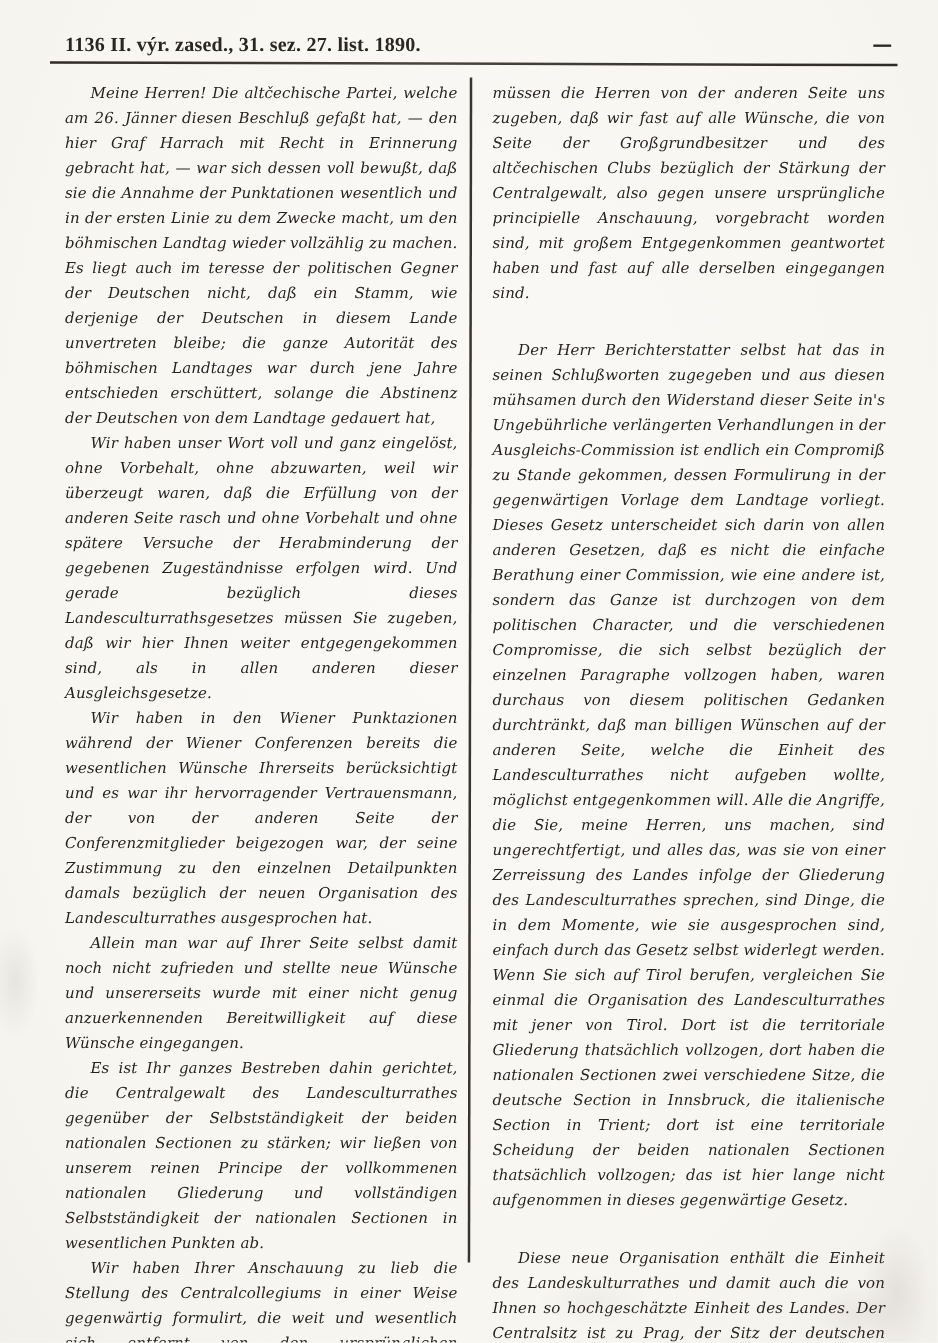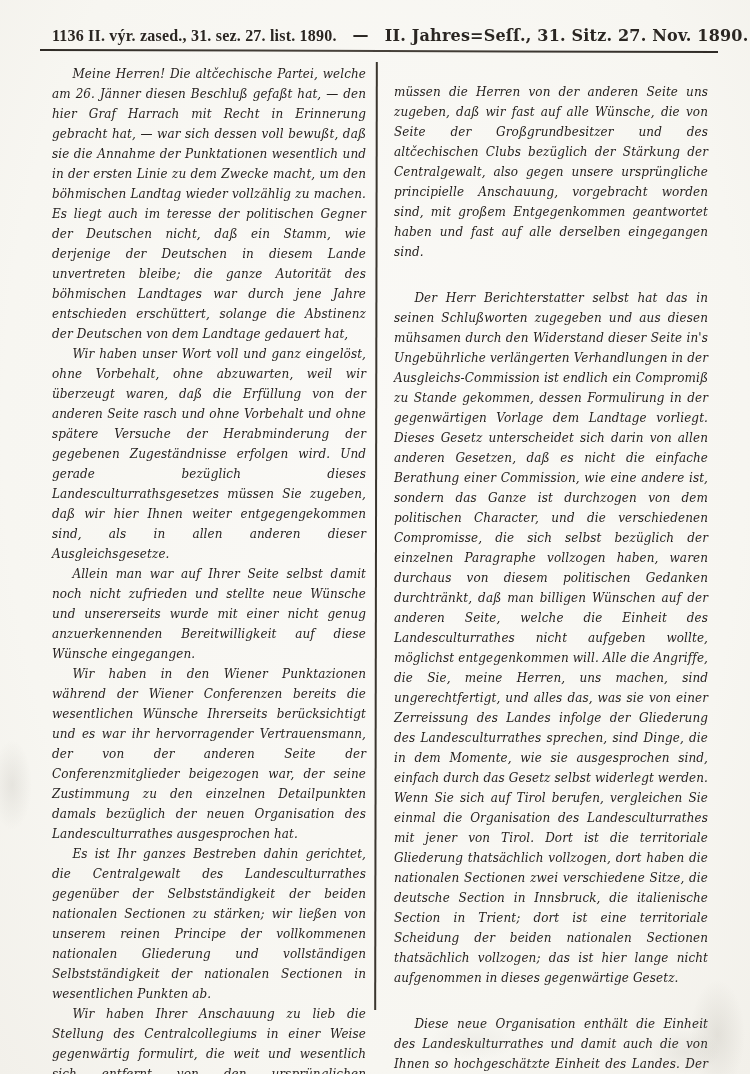--- a/index.html
+++ b/index.html
@@ -27,21 +27,20 @@
     top: 26px;
     width: 662px;
     display: flex;
     justify-content: space-between;
     align-items: baseline;
     font-size: 16px;
     font-weight: bold;
     letter-spacing: 0.2px;
     white-space: nowrap;
     color: #2a2622;
-    gap: 16px;
   }
   .header .h-left  { font-family: "Liberation Serif", "DejaVu Serif", serif; }
   .header .h-right { font-family: "DejaVu Serif", serif; }
   .rule {
     position: absolute;
     left: 40px;
     top: 50px;
     width: 678px;
     height: 2px;
     background: linear-gradient(90deg, #2f2b26 0%, #4a443d 45%, #2f2b26 100%);
@@ -60,21 +59,21 @@
     width: 314px;
     text-align: justify;
     font-size: 12px;
     line-height: 20px;
     letter-spacing: 0.1px;
     color: #262220;
     hyphens: auto;
     -webkit-hyphens: auto;
   }
   .col p { margin: 0; text-indent: 1.7em; font-style: italic; }
-  .col-right p:first-child { text-indent: 0; margin-top: 18px; }
+  .col-right p:first-child { text-indent: 0; }
   .col-right p + p { margin-top: 26px; }
   .divider {
     position: absolute;
     left: 375px;
     top: 62px;
     width: 2px;
     height: 948px;
     background: #3a352e;
     transform: rotate(0.1deg);
   }
@@ -94,31 +93,30 @@
         background: radial-gradient(closest-side, rgba(125,118,105,0.07), rgba(125,118,105,0)); }
 </style>
 </head>
 <body>
 
 <div class="page">
 
   <div class="header">
     <span class="h-left">1136 II. výr. zased., 31. sez. 27. list. 1890.</span>
     <span class="h-sep">—</span>
-    <span class="h-right">II. Jahres=Seſſ., 31. Sitz. 27. Nov. 1890.</span>
   </div>
 
   <div class="rule"></div>
 
   <div class="columns">
     <div class="col col-left">
         <p>Meine Herren! Die altčechische Partei, welche am 26. Jänner diesen Beschluß gefaßt hat, — den hier Graf Harrach mit Recht in Erinnerung gebracht hat, — war sich dessen voll bewußt, daß sie die Annahme der Punktationen wesentlich und in der ersten Linie zu dem Zwecke macht, um den böhmischen Landtag wieder vollzählig zu machen. Es liegt auch im teresse der politischen Gegner der Deutschen nicht, daß ein Stamm, wie derjenige der Deutschen in diesem Lande unvertreten bleibe; die ganze Autorität des böhmischen Landtages war durch jene Jahre entschieden erschüttert, solange die Abstinenz der Deutschen von dem Landtage gedauert hat,</p>
         <p>Wir haben unser Wort voll und ganz eingelöst, ohne Vorbehalt, ohne abzuwarten, weil wir überzeugt waren, daß die Erfüllung von der anderen Seite rasch und ohne Vorbehalt und ohne spätere Versuche der Herabminderung der gegebenen Zugeständnisse erfolgen wird. Und gerade bezüglich dieses Landesculturrathsgesetzes müssen Sie zugeben, daß wir hier Ihnen weiter entgegengekommen sind, als in allen anderen dieser Ausgleichsgesetze.</p>
+        <p>Wir haben in den Wiener Punktazionen während der Wiener Conferenzen bereits die wesentlichen Wünsche Ihrerseits berücksichtigt und es war ihr hervorragender Vertrauensmann, der von der anderen Seite der Conferenzmitglieder beigezogen war, der seine Zustimmung zu den einzelnen Detailpunkten damals bezüglich der neuen Organisation des Landesculturrathes ausgesprochen hat.</p>
         <p>Allein man war auf Ihrer Seite selbst damit noch nicht zufrieden und stellte neue Wünsche und unsererseits wurde mit einer nicht genug anzuerkennenden Bereitwilligkeit auf diese Wünsche eingegangen.</p>
-        <p>Wir haben in den Wiener Punktazionen während der Wiener Conferenzen bereits die wesentlichen Wünsche Ihrerseits berücksichtigt und es war ihr hervorragender Vertrauensmann, der von der anderen Seite der Conferenzmitglieder beigezogen war, der seine Zustimmung zu den einzelnen Detailpunkten damals bezüglich der neuen Organisation des Landesculturrathes ausgesprochen hat.</p>
         <p>Es ist Ihr ganzes Bestreben dahin gerichtet, die Centralgewalt des Landesculturrathes gegenüber der Selbstständigkeit der beiden nationalen Sectionen zu stärken; wir ließen von unserem reinen Principe der vollkommenen nationalen Gliederung und vollständigen Selbstständigkeit der nationalen Sectionen in wesentlichen Punkten ab.</p>
         <p>Wir haben Ihrer Anschauung zu lieb die Stellung des Centralcollegiums in einer Weise gegenwärtig formulirt, die weit und wesentlich sich entfernt von den ursprünglichen Organisationsideen, wie sie in den Wiener Conferenzen zum Ausdrucke gebracht wurden.</p>
       </div>
     <div class="col col-right">
         <p>müssen die Herren von der anderen Seite uns zugeben, daß wir fast auf alle Wünsche, die von Seite der Großgrundbesitzer und des altčechischen Clubs bezüglich der Stärkung der Centralgewalt, also gegen unsere ursprüngliche principielle Anschauung, vorgebracht worden sind, mit großem Entgegenkommen geantwortet haben und fast auf alle derselben eingegangen sind.</p>
         <p>Der Herr Berichterstatter selbst hat das in seinen Schlußworten zugegeben und aus diesen mühsamen durch den Widerstand dieser Seite in's Ungebührliche verlängerten Verhandlungen in der Ausgleichs-Commission ist endlich ein Compromiß zu Stande gekommen, dessen Formulirung in der gegenwärtigen Vorlage dem Landtage vorliegt. Dieses Gesetz unterscheidet sich darin von allen anderen Gesetzen, daß es nicht die einfache Berathung einer Commission, wie eine andere ist, sondern das Ganze ist durchzogen von dem politischen Character, und die verschiedenen Compromisse, die sich selbst bezüglich der einzelnen Paragraphe vollzogen haben, waren durchaus von diesem politischen Gedanken durchtränkt, daß man billigen Wünschen auf der anderen Seite, welche die Einheit des Landesculturrathes nicht aufgeben wollte, möglichst entgegenkommen will. Alle die Angriffe, die Sie, meine Herren, uns machen, sind ungerechtfertigt, und alles das, was sie von einer Zerreissung des Landes infolge der Gliederung des Landesculturrathes sprechen, sind Dinge, die in dem Momente, wie sie ausgesprochen sind, einfach durch das Gesetz selbst widerlegt werden. Wenn Sie sich auf Tirol berufen, vergleichen Sie einmal die Organisation des Landesculturrathes mit jener von Tirol. Dort ist die territoriale Gliederung thatsächlich vollzogen, dort haben die nationalen Sectionen zwei verschiedene Sitze, die deutsche Section in Innsbruck, die italienische Section in Trient; dort ist eine territoriale Scheidung der beiden nationalen Sectionen thatsächlich vollzogen; das ist hier lange nicht aufgenommen in dieses gegenwärtige Gesetz.</p>
         <p>Diese neue Organisation enthält die Einheit des Landeskulturrathes und damit auch die von Ihnen so hochgeschätzte Einheit des Landes. Der Centralsitz ist zu Prag, der Sitz der deutschen Section ist in Prag, also von einer Zerreissung, von einer Trennung und Auseinanderwerfung des Landes kann Niemand sprechen, der die Vorlage ernsthaft liest und ihren Sinn einigermassen aufgenommen hat. —</p>
       </div>
   </div>
 

